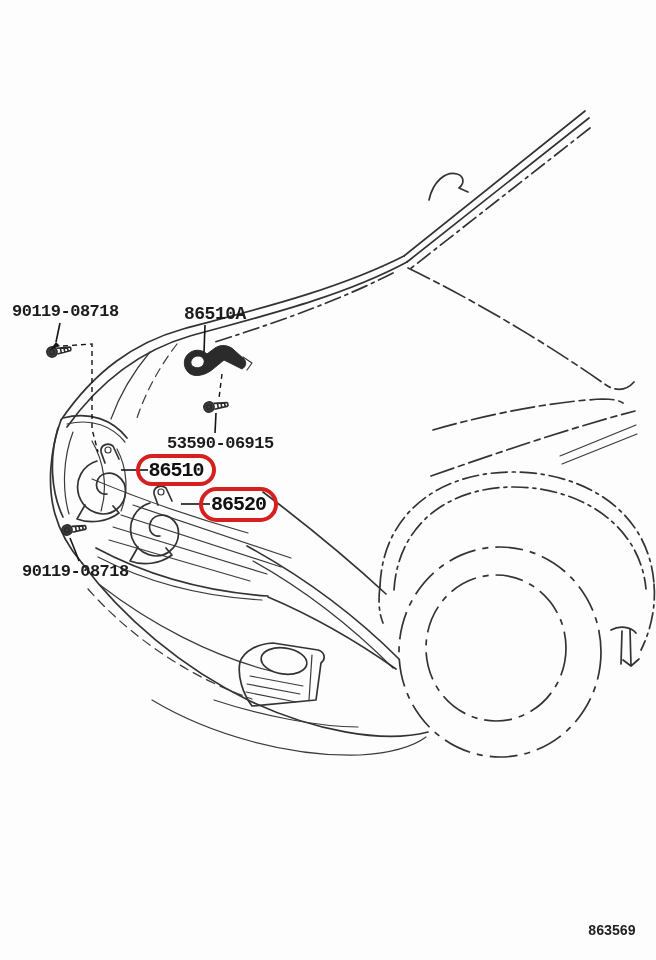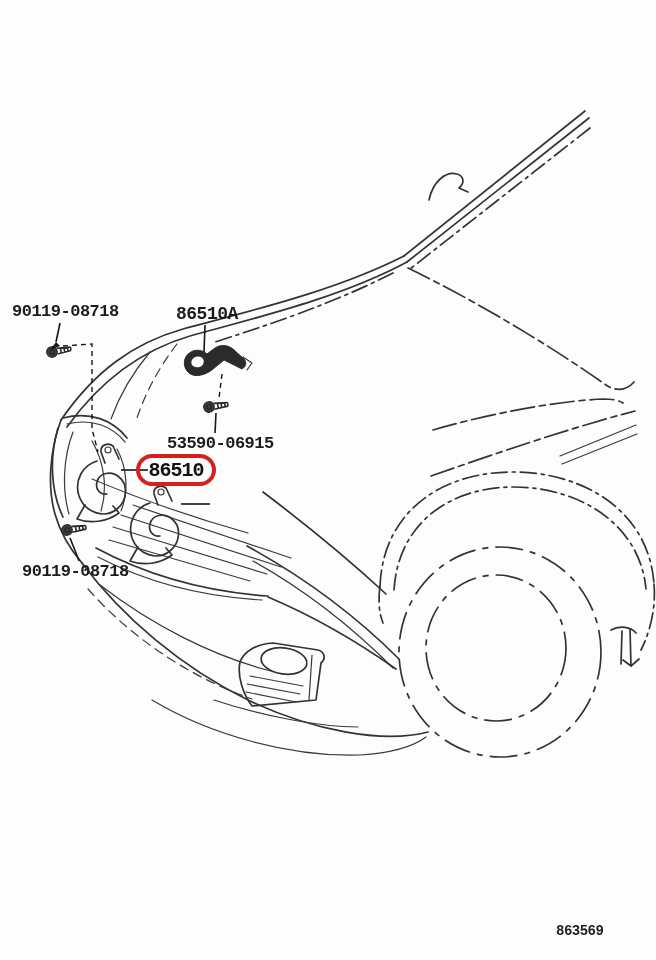--- a/index.html
+++ b/index.html
@@ -172,24 +172,25 @@
       <path class="leaderdash" d="M222 374 L219 398"></path>
       <path class="leader" d="M216 413 L215 433"></path>
       <path class="leader" d="M121 470 L148 470"></path>
       <path class="leader" d="M181 504 L210 504"></path>
       <path class="leader" d="M70 538 C74 548 77 555 79 561"></path>
     </g>
   </svg>
 
   <div class="part-label" style="left:12px;top:302px;">90119-08718</div>
 
-  <div class="part-label" style="left:176px;top:304px;font-size:18px;">86510A</div>
+  <div class="part-label" style="left:184px;top:304px;font-size:18px;">86510A</div>
 
   <div class="part-label" style="left:167px;top:434px;">53590-06915</div>
 
   <div class="part-badge" style="left:136px;top:454px;width:80px;height:32px;">86510</div>
 
+  <div class="part-badge" style="left:199px;top:487px;width:79px;height:35px;">86520</div>
 
   <div class="part-label" style="left:22px;top:562px;">90119-08718</div>
 
-  <div class="figure-code" style="left:556px;top:923px;">863569</div>
+  <div class="figure-code" style="left:588px;top:923px;">863569</div>
 
 </div>
 
 </body></html>

